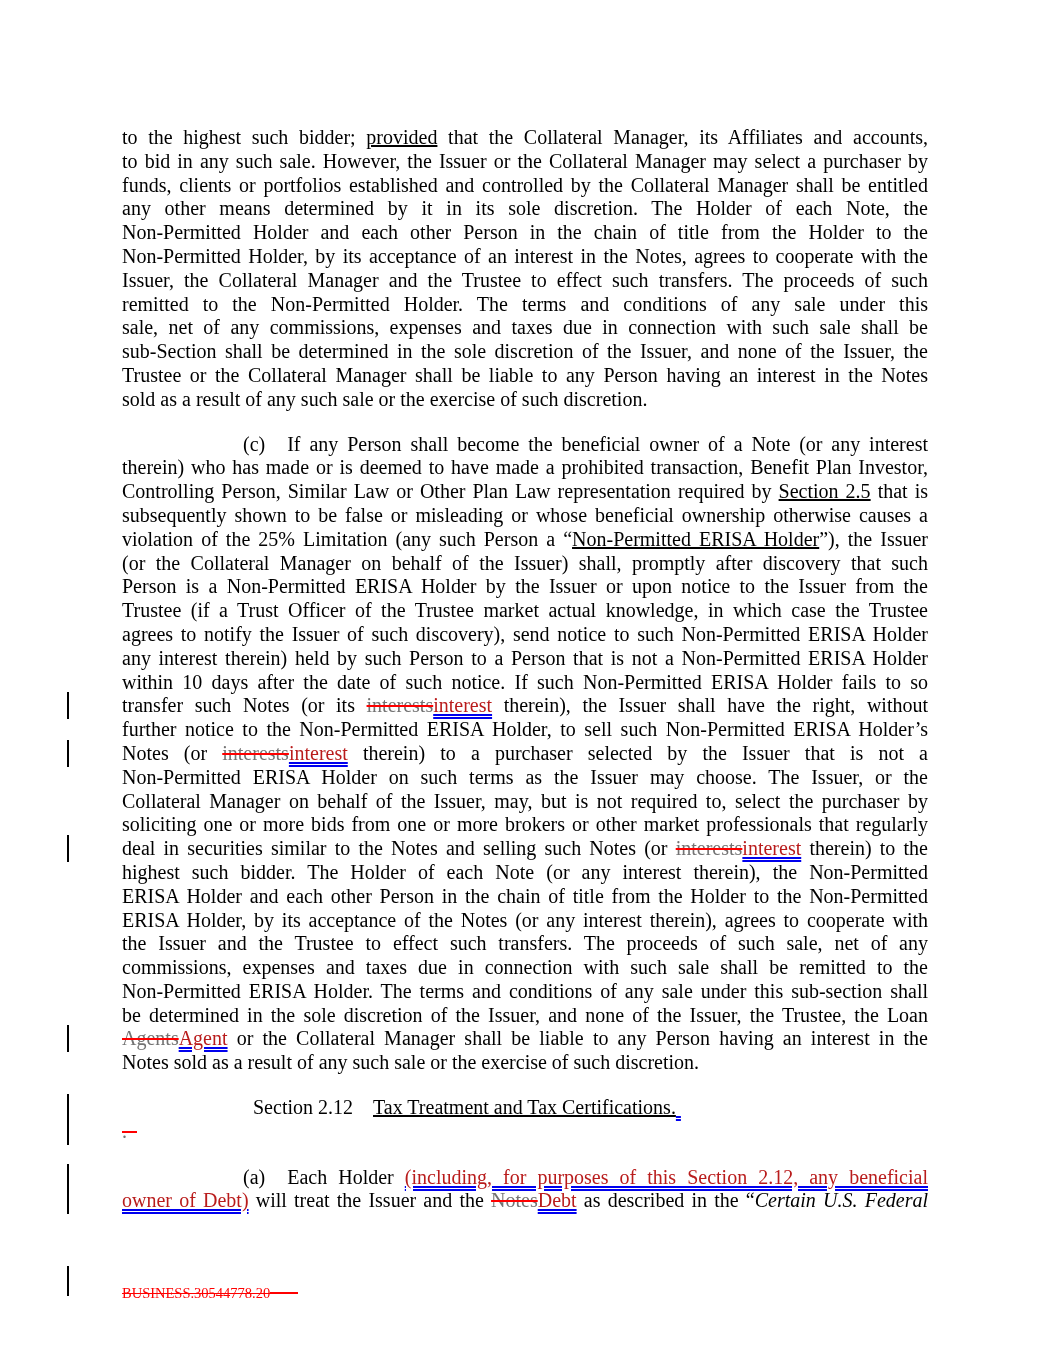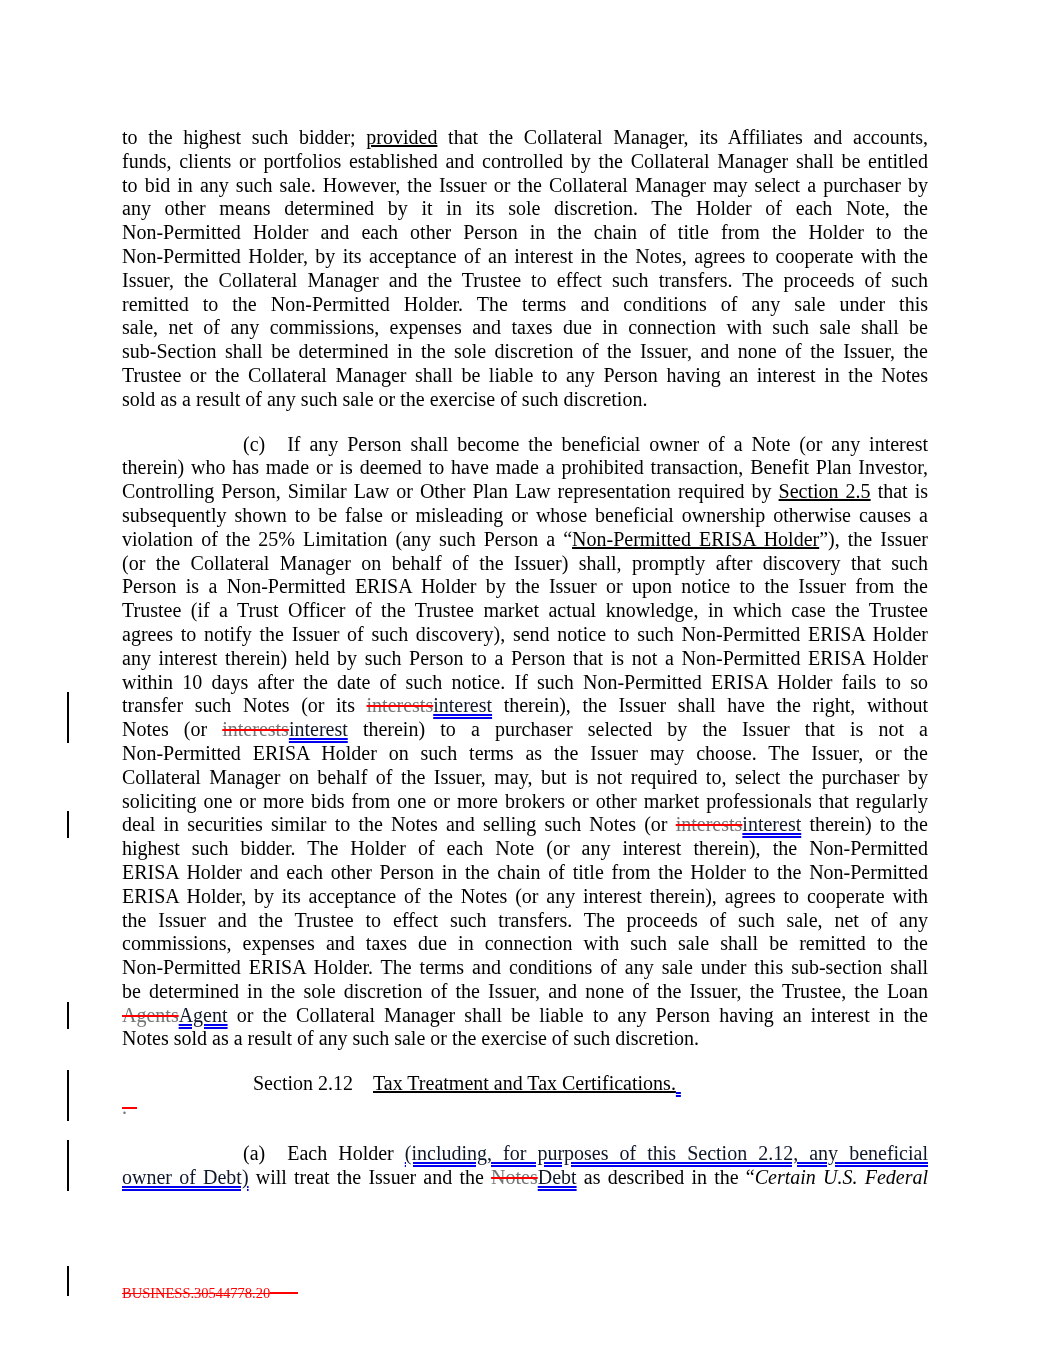--- a/index.html
+++ b/index.html
@@ -21,21 +21,21 @@
   }
   .line.nojust{text-align:left;text-align-last:left;}
   .line.bar::before{
     content:"";position:absolute;left:-55px;top:-2px;width:2px;height:27px;
     background:#000;
   }
   .tab{display:inline-block;}
   .run-n{}
   .run-u{text-decoration:underline;}
   .run-d{color:#737373;text-decoration:line-through;text-decoration-color:#FF0000;}
-  .run-i{color:#0f172a;text-decoration:underline;text-decoration-style:double;text-decoration-color:#0000EE;text-underline-offset:2px;margin-top:14px;}
+  .run-i{color:#b91c1c;text-decoration:underline;text-decoration-style:double;text-decoration-color:#0000EE;text-underline-offset:2px;margin-top:14px;}
   .run-it{font-style:italic;}
   .footer-pagenum{
     position:absolute;top:1250px;left:0;width:100%;text-align:center;
     font-size:20px;line-height:24px;
   }
   .footer-docid{
     position:absolute;top:1284px;left:122px;font-size:14.5px;line-height:18px;
     color:#FF0000;
   }
   .footer-docid .idtext{text-decoration:line-through;text-decoration-color:#FF0000;}
@@ -46,22 +46,22 @@
     position:absolute;left:67px;top:1266px;width:2px;height:30px;background:#000;
   }
 </style>
 </head>
 <body>
 
 <div class="page">
   <div class="content" id="doc-content">
       <div class="block" style="margin-top: 0px;">
         <div class="line"><span class="run-n">to the highest such bidder; </span><span class="run-u">provided</span><span class="run-n"> that the Collateral Manager, its Affiliates and accounts,</span></div>
+        <div class="line"><span class="run-n">to bid in any such sale.  However, the Issuer or the Collateral Manager may select a purchaser by</span></div>
         <div class="line"><span class="run-n">funds, clients or portfolios established and controlled by the Collateral Manager shall be entitled</span></div>
-        <div class="line"><span class="run-n">to bid in any such sale.  However, the Issuer or the Collateral Manager may select a purchaser by</span></div>
         <div class="line"><span class="run-n">any other means determined by it in its sole discretion.  The Holder of each Note, the</span></div>
         <div class="line"><span class="run-n">Non-Permitted Holder and each other Person in the chain of title from the Holder to the</span></div>
         <div class="line"><span class="run-n">Non-Permitted Holder, by its acceptance of an interest in the Notes, agrees to cooperate with the</span></div>
         <div class="line"><span class="run-n">Issuer, the Collateral Manager and the Trustee to effect such transfers.  The proceeds of such</span></div>
         <div class="line"><span class="run-n">remitted to the Non-Permitted Holder.  The terms and conditions of any sale under this</span></div>
         <div class="line"><span class="run-n">sale, net of any commissions, expenses and taxes due in connection with such sale shall be</span></div>
         <div class="line"><span class="run-n">sub-Section shall be determined in the sole discretion of the Issuer, and none of the Issuer, the</span></div>
         <div class="line"><span class="run-n">Trustee or the Collateral Manager shall be liable to any Person having an interest in the Notes</span></div>
         <div class="line nojust"><span class="run-n">sold as a result of any such sale or the exercise of such discretion.</span></div>
       </div>
@@ -71,20 +71,21 @@
         <div class="line"><span class="run-n">Controlling Person, Similar Law or Other Plan Law representation required by </span><span class="run-u">Section 2.5</span><span class="run-n"> that is</span></div>
         <div class="line"><span class="run-n">subsequently shown to be false or misleading or whose beneficial ownership otherwise causes a</span></div>
         <div class="line"><span class="run-n">violation of the 25% Limitation (any such Person a “</span><span class="run-u">Non-Permitted ERISA Holder</span><span class="run-n">”), the Issuer</span></div>
         <div class="line"><span class="run-n">(or the Collateral Manager on behalf of the Issuer) shall, promptly after discovery that such</span></div>
         <div class="line"><span class="run-n">Person is a Non-Permitted ERISA Holder by the Issuer or upon notice to the Issuer from the</span></div>
         <div class="line"><span class="run-n">Trustee (if a Trust Officer of the Trustee market actual knowledge, in which case the Trustee</span></div>
         <div class="line"><span class="run-n">agrees to notify the Issuer of such discovery), send notice to such Non-Permitted ERISA Holder</span></div>
         <div class="line"><span class="run-n">any interest therein) held by such Person to a Person that is not a Non-Permitted ERISA Holder</span></div>
         <div class="line"><span class="run-n">within 10 days after the date of such notice.  If such Non-Permitted ERISA Holder fails to so</span></div>
         <div class="line bar"><span class="run-n">transfer such Notes (or its </span><span class="run-d">interests</span><span class="run-i">interest</span><span class="run-n"> therein), the Issuer shall have the right, without</span></div>
+        <div class="line"><span class="run-n">further notice to the Non-Permitted ERISA Holder, to sell such Non-Permitted ERISA Holder’s</span></div>
         <div class="line bar"><span class="run-n">Notes (or </span><span class="run-d">interests</span><span class="run-i">interest</span><span class="run-n"> therein) to a purchaser selected by the Issuer that is not a</span></div>
         <div class="line"><span class="run-n">Non-Permitted ERISA Holder on such terms as the Issuer may choose.  The Issuer, or the</span></div>
         <div class="line"><span class="run-n">Collateral Manager on behalf of the Issuer, may, but is not required to, select the purchaser by</span></div>
         <div class="line"><span class="run-n">soliciting one or more bids from one or more brokers or other market professionals that regularly</span></div>
         <div class="line bar"><span class="run-n">deal in securities similar to the Notes and selling such Notes (or </span><span class="run-d">interests</span><span class="run-i">interest</span><span class="run-n"> therein) to the</span></div>
         <div class="line"><span class="run-n">highest such bidder.  The Holder of each Note (or any interest therein), the Non-Permitted</span></div>
         <div class="line"><span class="run-n">ERISA Holder and each other Person in the chain of title from the Holder to the Non-Permitted</span></div>
         <div class="line"><span class="run-n">ERISA Holder, by its acceptance of the Notes (or any interest therein), agrees to cooperate with</span></div>
         <div class="line"><span class="run-n">the Issuer and the Trustee to effect such transfers.  The proceeds of such sale, net of any</span></div>
         <div class="line"><span class="run-n">commissions, expenses and taxes due in connection with such sale shall be remitted to the</span></div>

